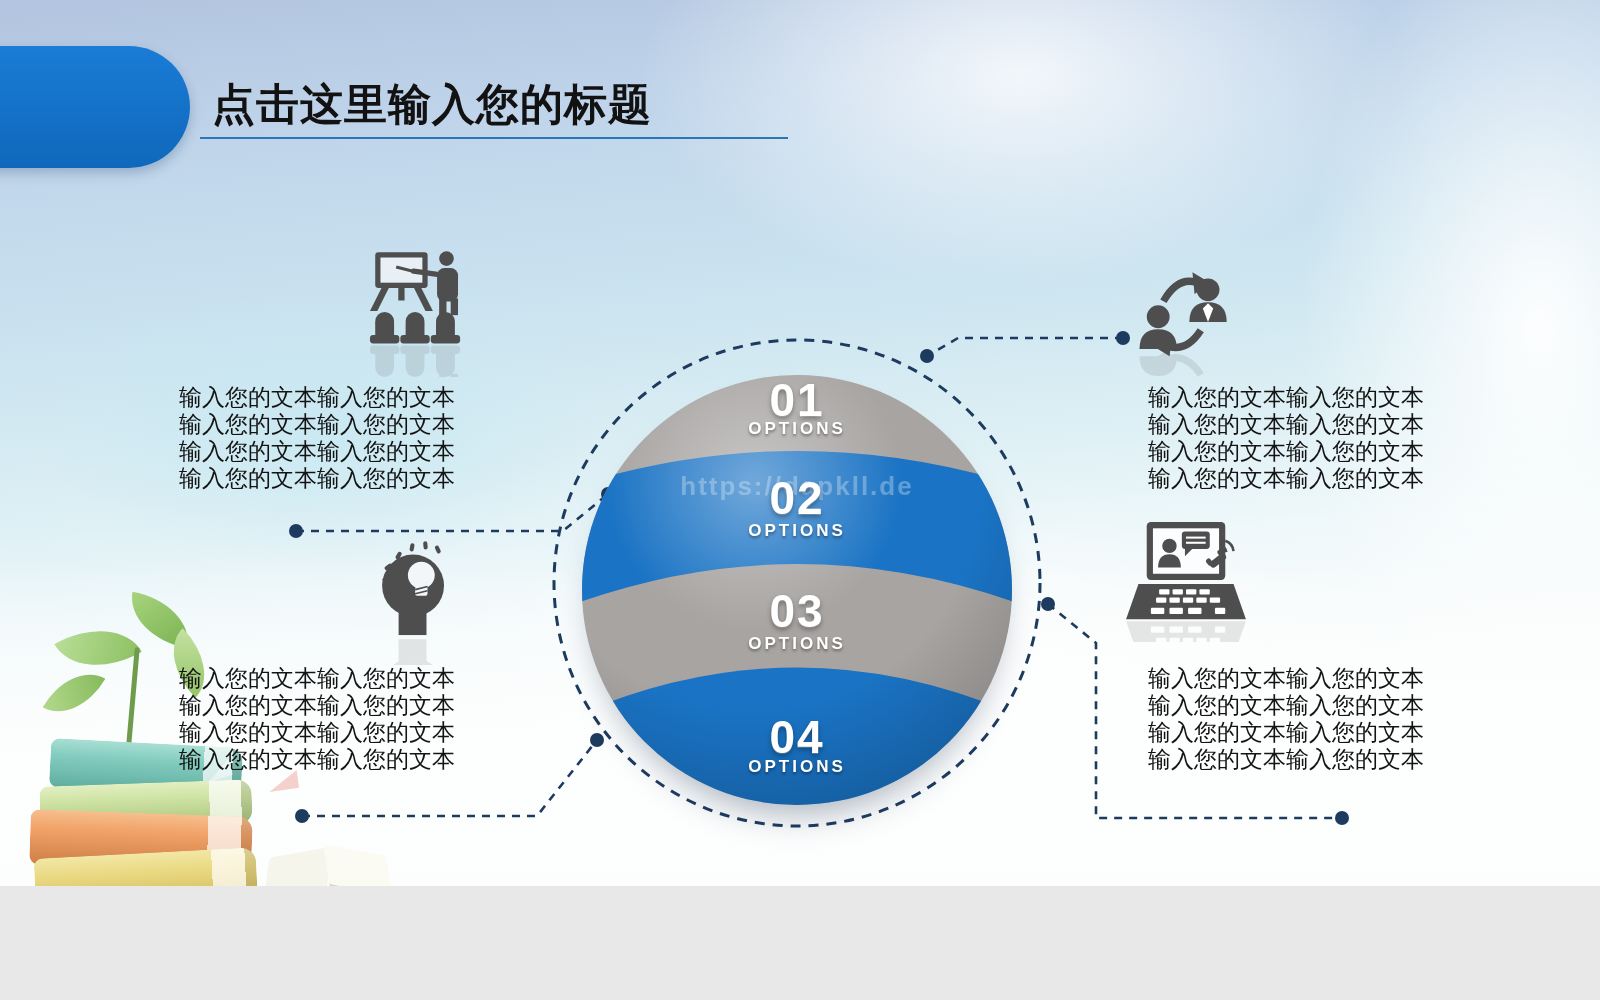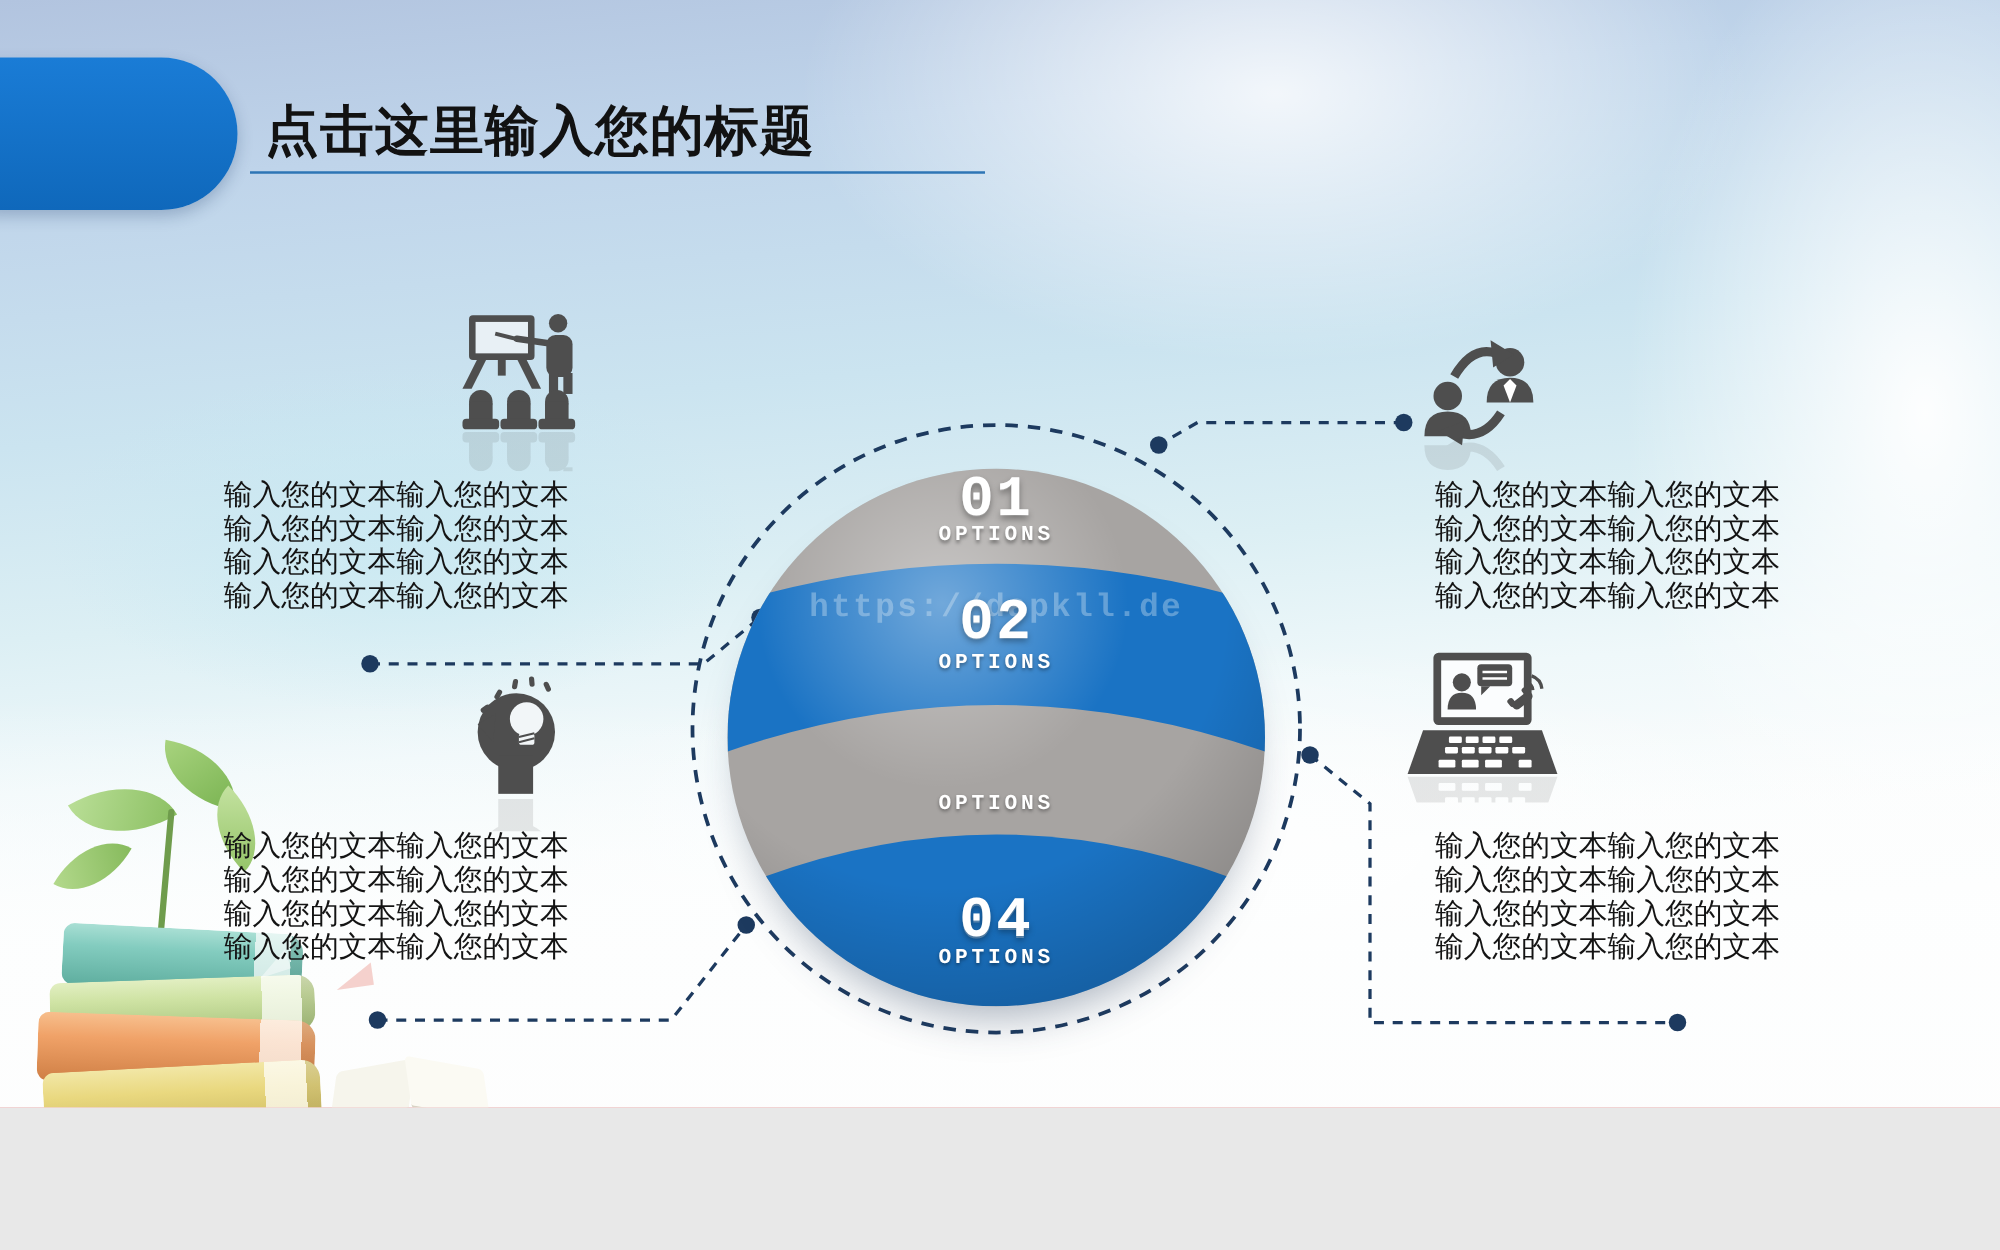--- a/index.html
+++ b/index.html
@@ -1,17 +1,17 @@
 <!DOCTYPE html>
 <html><head>
 <meta charset="utf-8">
 <style>
   html,body{margin:0;padding:0;background:#e8e8e8;}
-  .slide{position:relative;width:1600px;height:886px;overflow:hidden;background:#ef4444;
-         font-family:Liberation Mono, monospace;}
+  .slide{position:relative;width:1600px;height:886px;overflow:hidden;background:#fdba74;
+         font-family:Liberation Sans, sans-serif;}
   .abs{position:absolute;}
 
   
   .sky{inset:0;background:linear-gradient(175deg,#b2c4df 0%,#bfd4ea 15%,#cbe4f0 35%,
        #dceff4 50%,#eff8fa 62%,#fbfdfd 75%,#ffffff 90%);}
   .cloud{border-radius:50%;pointer-events:none;}
   .cloud1{left:1300px;top:-80px;width:480px;height:820px;
           background:radial-gradient(closest-side,rgba(255,255,255,.95),rgba(255,255,255,0));}
   .cloud2{left:640px;top:-140px;width:760px;height:430px;
           background:radial-gradient(closest-side,rgba(255,255,255,.8),rgba(255,255,255,0));}
@@ -164,20 +164,21 @@
     <svg class="sphere-bands" viewBox="0 0 430 430">
       <path d="M-5,110 Q215,42 435,110 L435,228 Q215,150 -5,228 Z" fill="#1a73c4"></path>
       <path d="M-5,340 Q215,245 435,340 L435,435 L-5,435 Z" fill="#1a73c4"></path>
     </svg>
     <div class="sphere-shade"></div>
     <div class="wm">https://dapkll.de</div>
     <div class="seg-num n1">01</div>
     <div class="seg-opt o1">OPTIONS</div>
     <div class="seg-num n2">02</div>
     <div class="seg-opt o2">OPTIONS</div>
+    <div class="seg-num n3">03</div>
     <div class="seg-opt o3">OPTIONS</div>
     <div class="seg-num n4">04</div>
     <div class="seg-opt o4">OPTIONS</div>
   </div>
 
   <svg class="icon ic-classroom" viewBox="0 0 110 125">
     <g id="icA" fill="#4e4e4e">
       <rect x="18" y="6" width="50" height="34" rx="3"></rect>
       <rect x="23" y="11" width="40" height="24" fill="#e8f0f5"></rect>
       <polygon points="24,40 31,40 20,62 13,62"></polygon>

